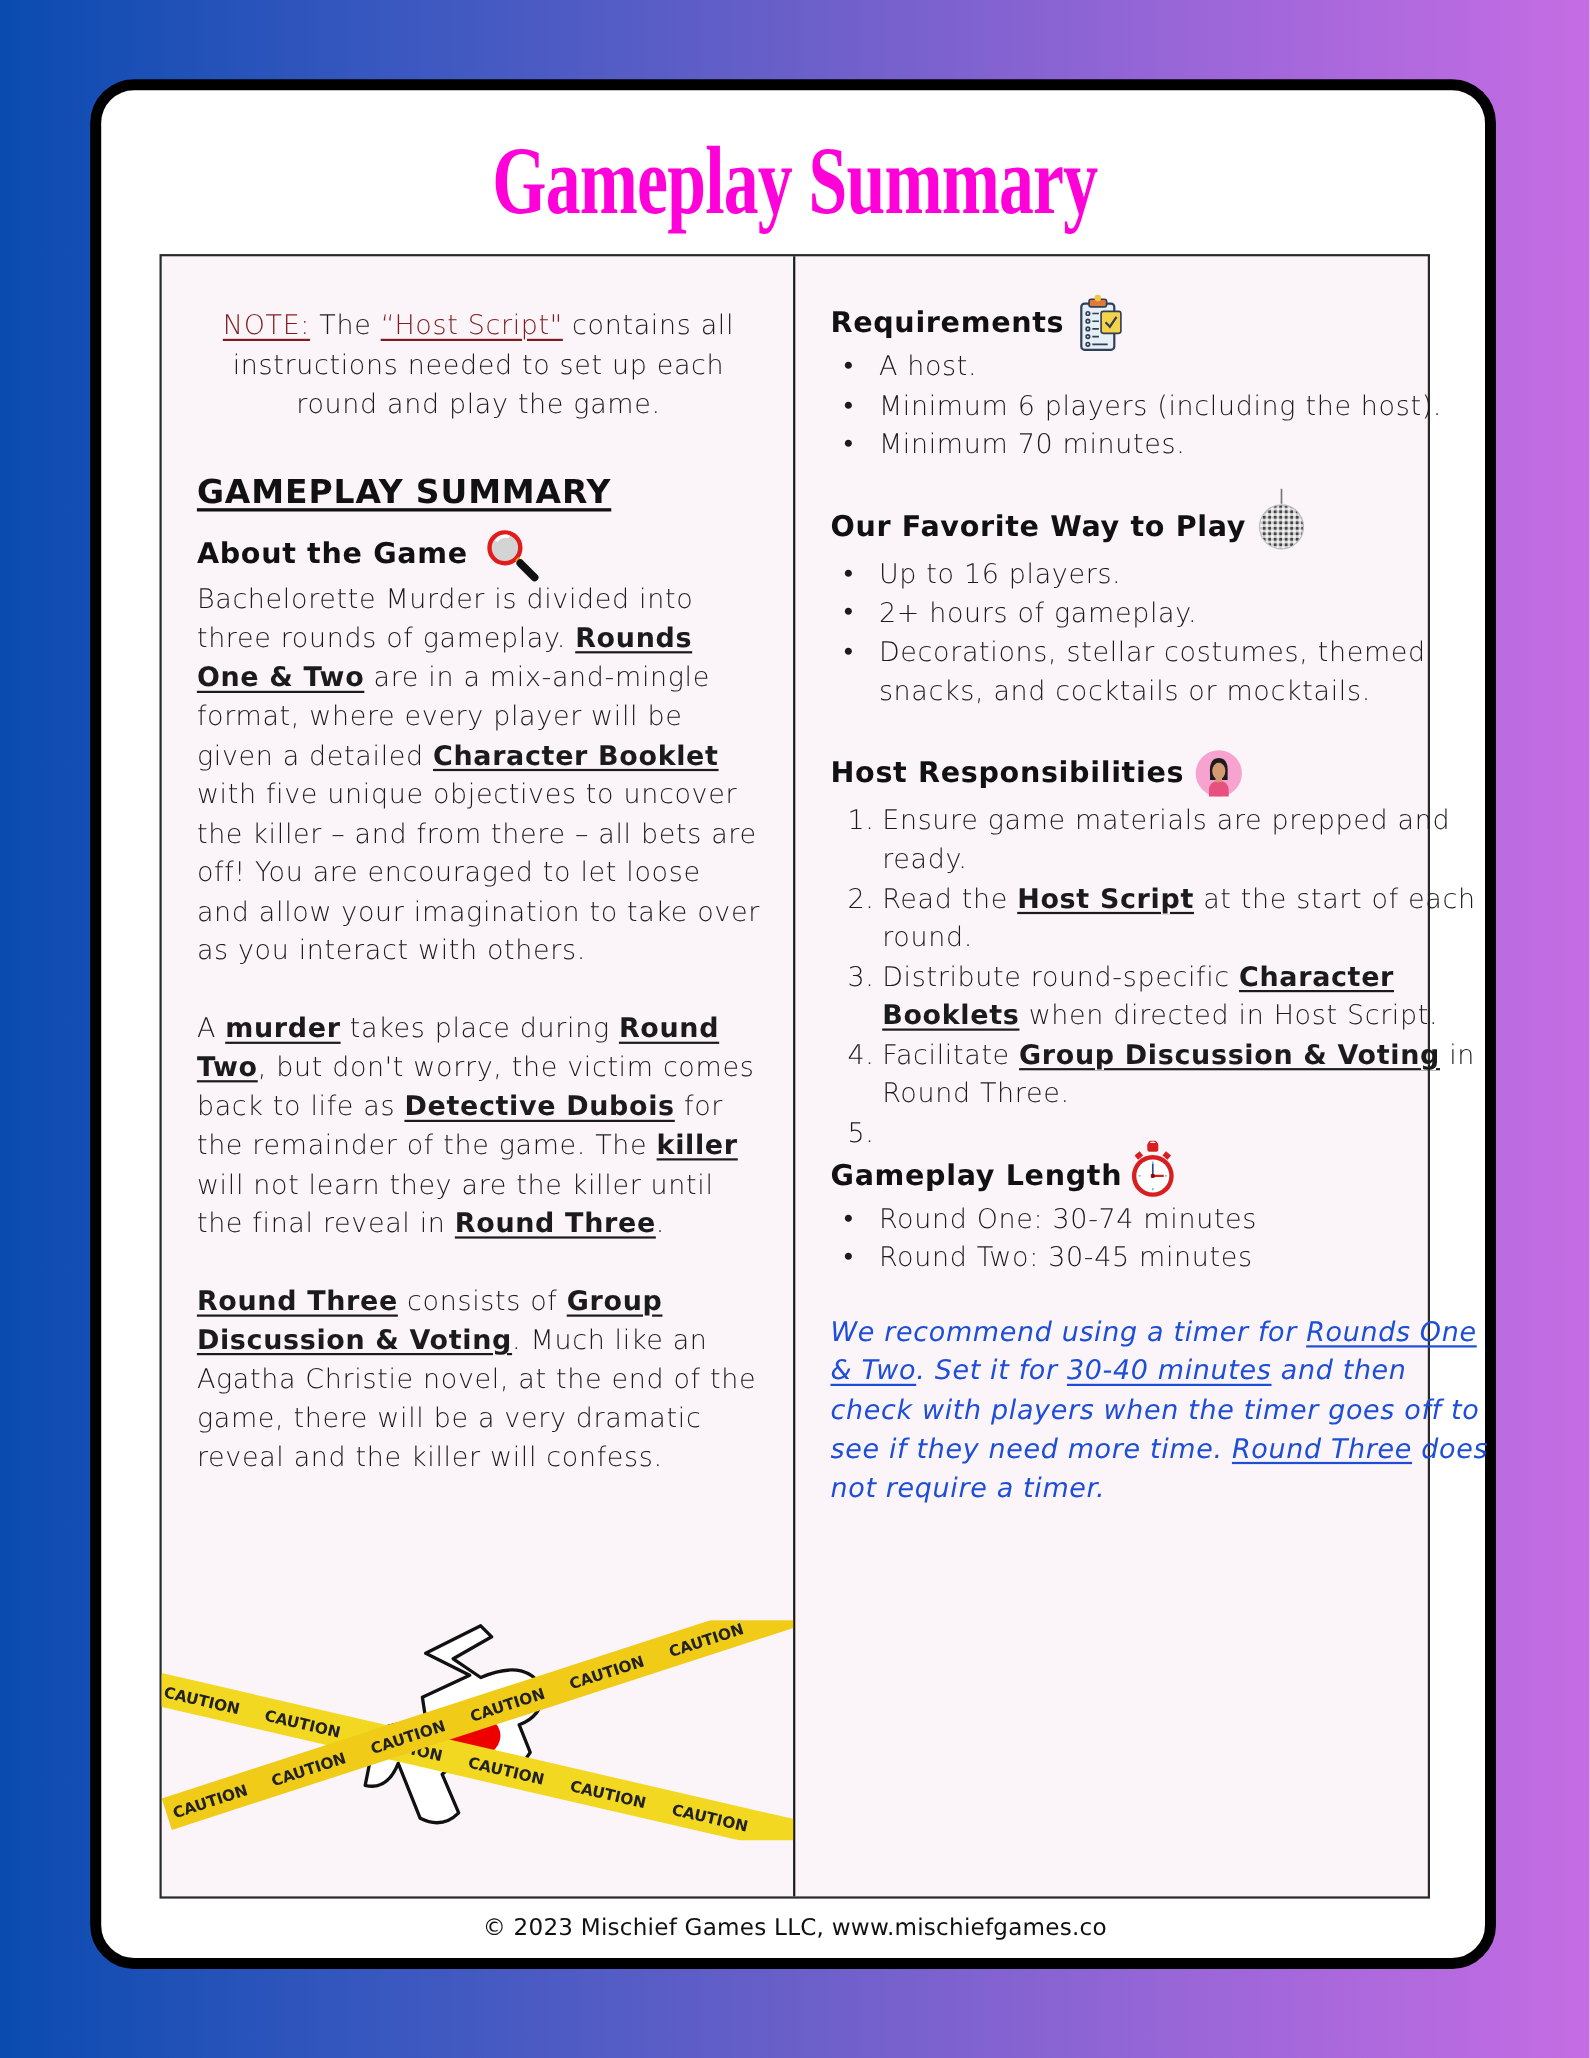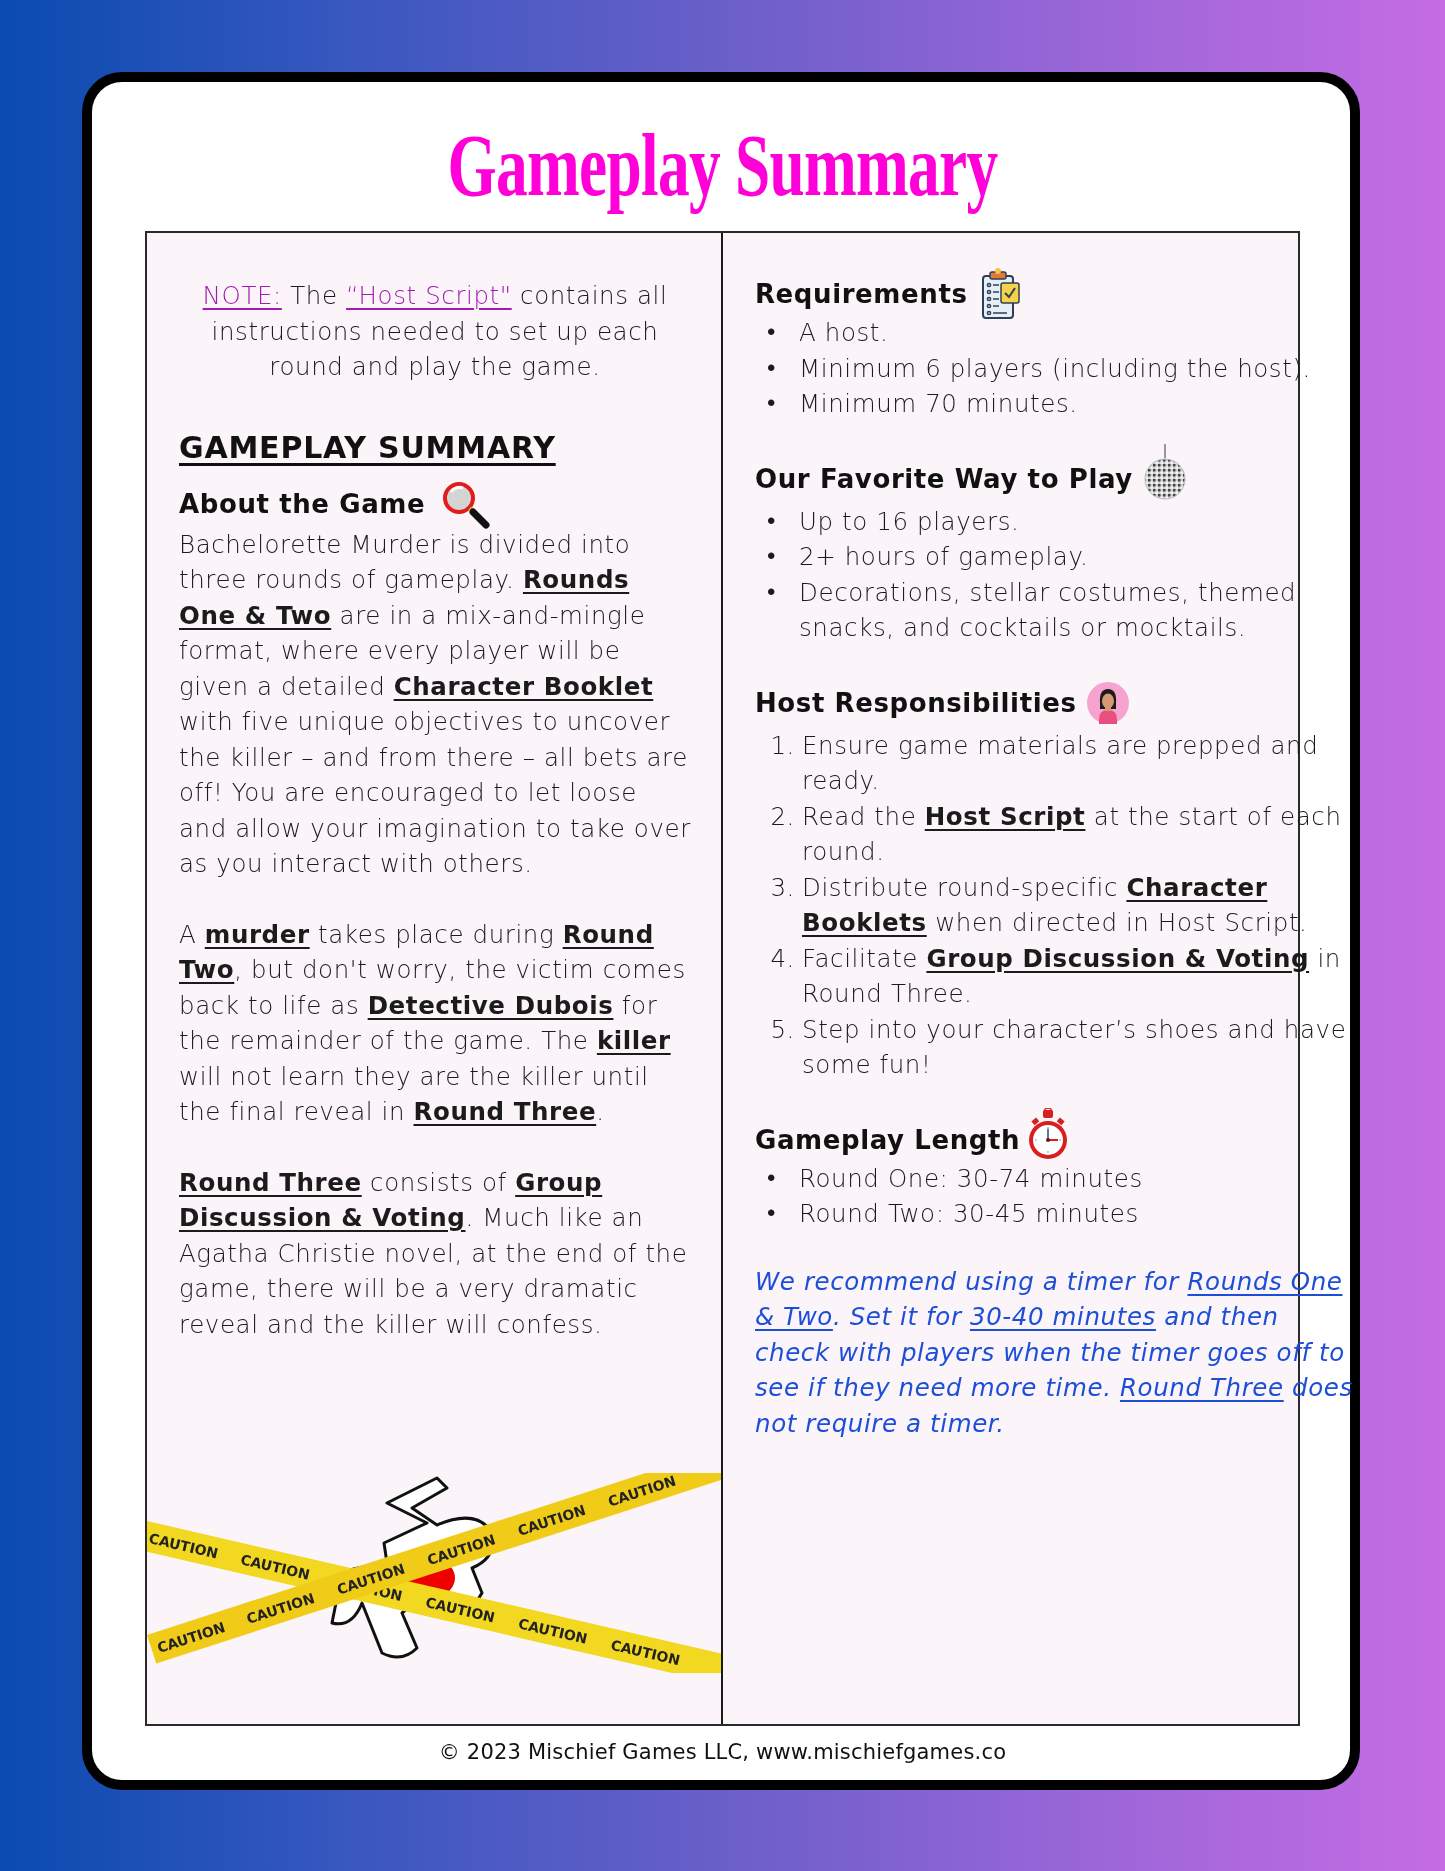--- a/index.html
+++ b/index.html
@@ -23,21 +23,21 @@
   .table {
     position:absolute; left:145px; top:231px; width:1155px; height:1495px;
     border:2px solid #2a2a2a; background:#fbf4f9; box-sizing:border-box;
   }
   .divider { position:absolute; left:574px; top:0; bottom:0; width:2px; background:#1a1a1a; }
   .col { position:absolute; top:0; bottom:0; box-sizing:border-box; color:#1b1b1b; }
   .col-left { left:0; width:574px; padding:45px 30px 0 32px; }
   .col-right { left:576px; width:658px; padding:40px 20px 0 32px; }
   .t { font-family: "DejaVu Sans", sans-serif; font-size:24.5px; line-height:35.5px; letter-spacing:0.6px; font-weight:300; }
   .note { text-align:center; margin-bottom:45px; }
-  .pink { color:#a21caf; }
+  .pink { color:#7f1d1d; }
   u { text-underline-offset:4px; text-decoration-thickness:2px; }
   .bold-u { font-weight:600; text-decoration:underline; text-underline-offset:4px; text-decoration-thickness:2px; }
   .h-main { font-size:30px; font-weight:bold; text-decoration:underline; text-decoration-thickness:3px; text-underline-offset:5px; letter-spacing:0.8px; margin-bottom:18px; color:#111; }
   .h-sec { font-size:26px; font-weight:bold; color:#111; display:flex; align-items:center; letter-spacing:0.6px; height:42px; }
   .h-sec .icon { margin-left:14px; display:inline-flex; }
   .para { margin:2px 0 35px 0; }
   ul, ol { margin:0; padding:0; list-style:none; }
   .bul li { position:relative; padding-left:44px; }
   .bul li::before { content:"\2022"; position:absolute; left:12px; top:0; font-size:24px; }
   .num li { position:relative; padding-left:47px; }
@@ -188,21 +188,21 @@
           <ellipse cx="22" cy="20" rx="6" ry="7.5" fill="#d69a73"></ellipse>
           <rect x="19" y="26" width="6" height="4" fill="#d69a73"></rect>
         </svg>
       </span>
     </div>
     <ol class="t num" style="margin-top:4px;">
       <li><span class="n">1.</span><span>Ensure game materials are prepped and ready.</span></li>
       <li><span class="n">2.</span><span>Read the </span><span class="bold-u">Host Script</span><span> at the start of each round.</span></li>
       <li><span class="n">3.</span><span>Distribute round-specific </span><span class="bold-u">Character Booklets</span><span> when directed in Host Script.</span></li>
       <li><span class="n">4.</span><span>Facilitate </span><span class="bold-u">Group Discussion &amp; Voting</span><span> in Round Three.</span></li>
-      <li><span class="n">5.</span><span>Step into your character’s shoes and have some fun!</span></li>
+      <li><span class="n">5.</span></li>
     </ol>
     <div class="gap"></div>
 
     <div class="h-sec">
       <span>Gameplay Length</span>
       <span class="icon" style="margin-left:6px;margin-top:-10px;">
         <svg width="44" height="54" viewBox="0 0 44 54">
           <rect x="17" y="2" width="10" height="8" rx="2" fill="#d81f1f"></rect>
           <circle cx="22" cy="4" r="4" fill="none" stroke="#d81f1f" stroke-width="1.5"></circle>
           <rect x="6" y="11" width="6" height="5" fill="#d81f1f" transform="rotate(-40 9 13)"></rect>

